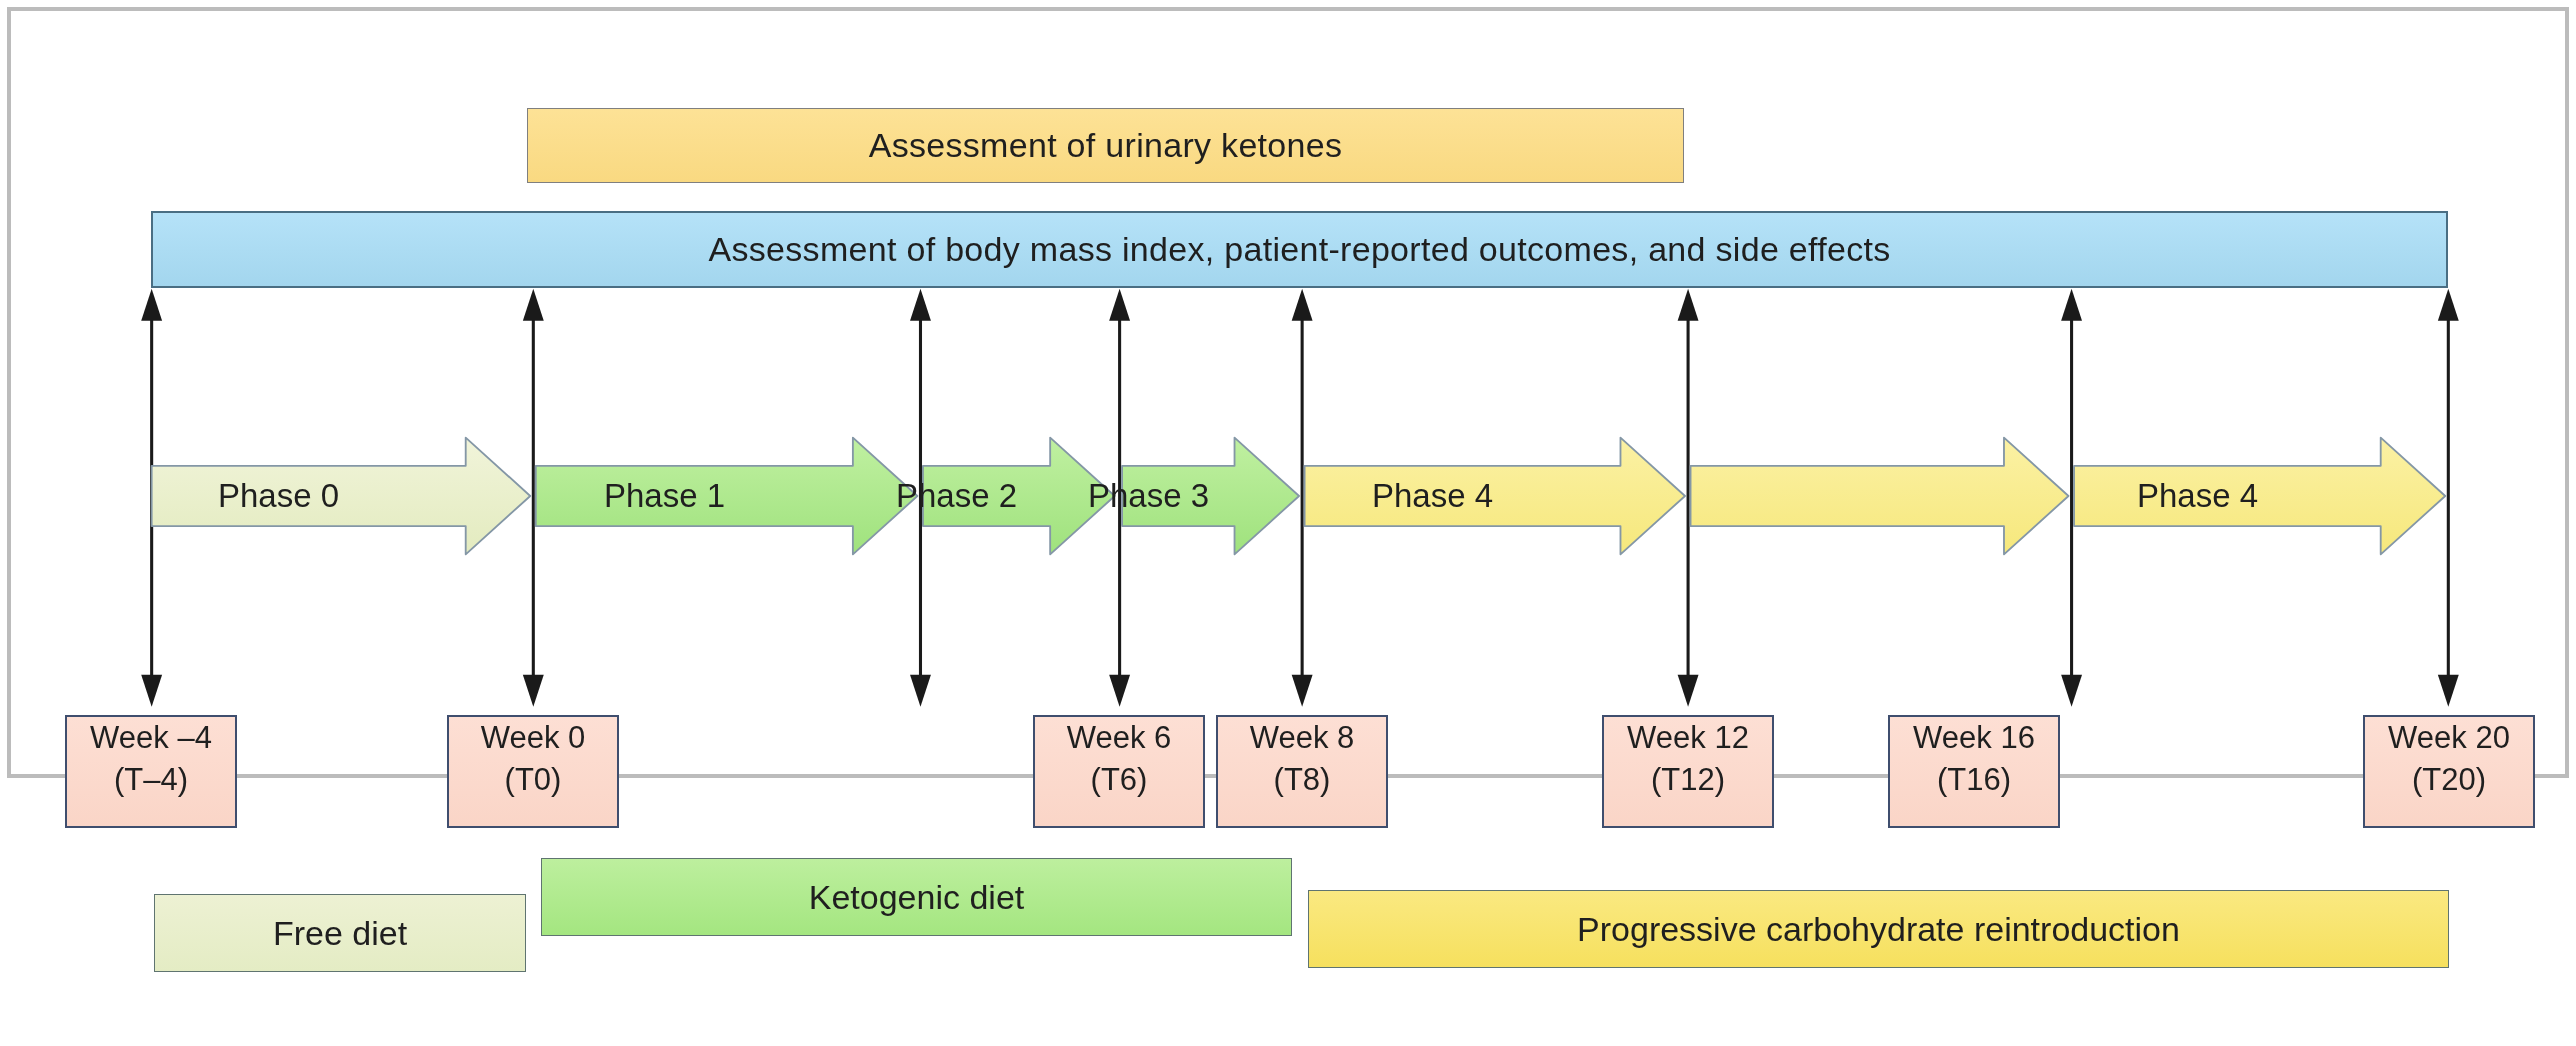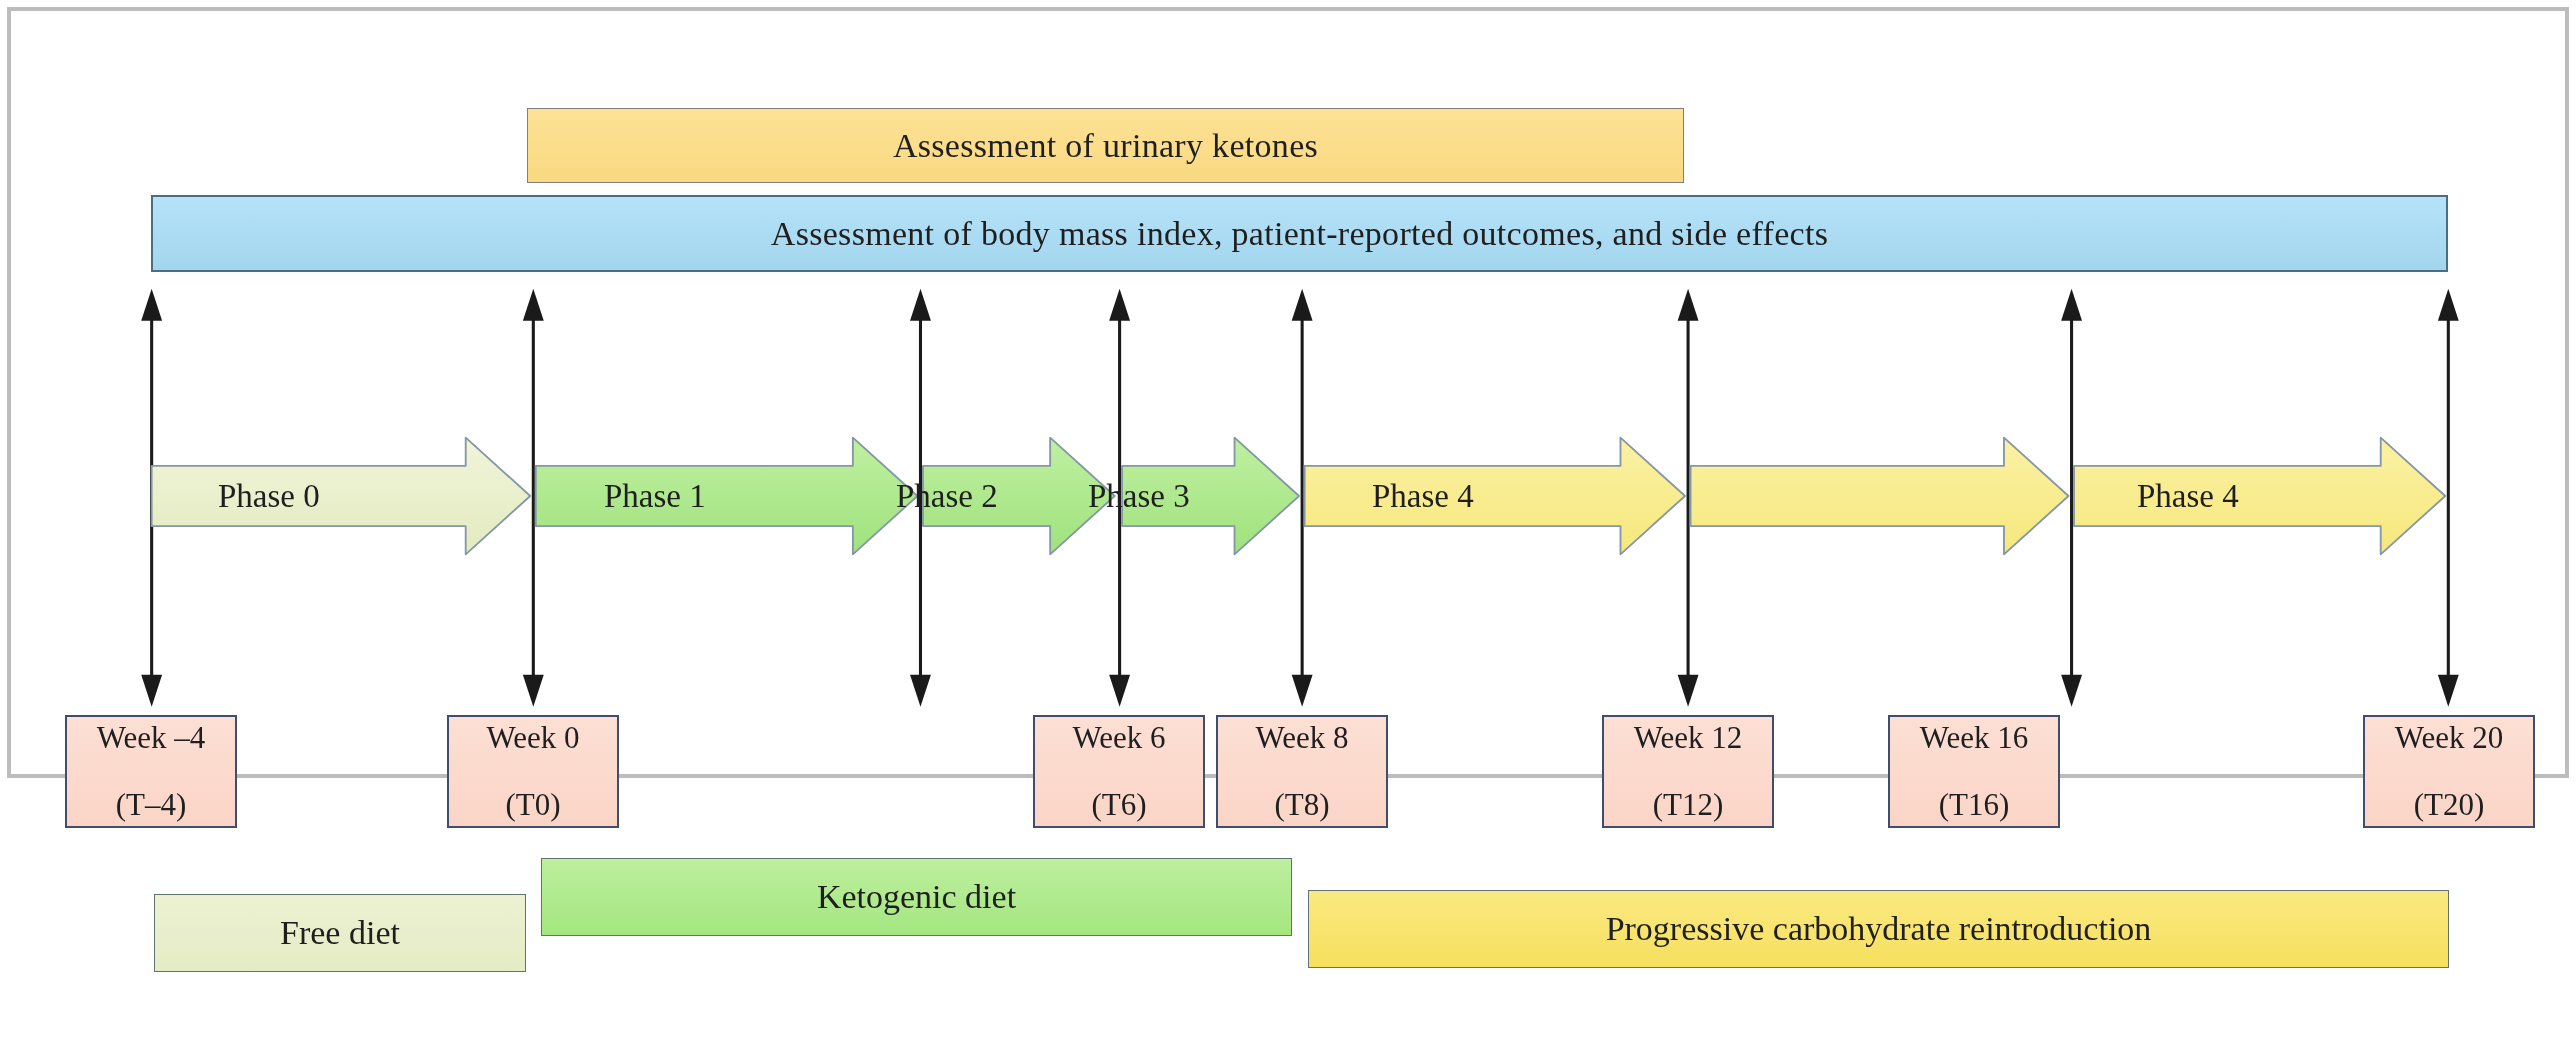--- a/index.html
+++ b/index.html
@@ -1,38 +1,38 @@
 <!DOCTYPE html>
 <html style="--text: #1F1F1F; --frame-border: #BCBCBC; --ketones-top: #FDE296; --ketones-bottom: #F9D981; --ketones-border: #7F7F7F; --outcomes-top: #B5E2F8; --outcomes-bottom: #A3D6EE; --outcomes-border: #4A6E83; --pale-top: #F1F4DA; --pale-bottom: #E3EBBF; --green-top: #C0F0A1; --green-bottom: #9FE27D; --yellow-top: #FBF1A4; --yellow-bottom: #F6E87C; --arrow-outline: #8497A6; --marker-color: #1A1A1A; --week-top: #FDDFD4; --week-bottom: #FAD5C7; --week-border: #3F4E6E; --free-top: #EDF1D3; --free-bottom: #E4ECC4; --keto-top: #BDEF9E; --keto-bottom: #A4E680; --carb-top: #FAE981; --carb-bottom: #F6E05E; --diet-border: #5F7470;font-size:9.8px"><head>
 <meta charset="utf-8">
 <style>
   html,body{margin:0;padding:0;background:#ffffff;}
   body{width:2576px;height:1046px;overflow:hidden;
        font-family:"Liberation Sans", sans-serif;color:var(--text,#1f1f1f);}
-  .canvas{position:absolute;left:0;top:0;width:2576px;height:785px;background:#ffffff;font-family:Liberation Serif, serif;}
+  .canvas{position:absolute;left:0;top:0;width:2576px;height:785px;background:#ffffff;}
   .frame{position:absolute;left:7.4px;top:7.4px;right:7.4px;bottom:7.4px;
          border:4.3px solid var(--frame-border,#BCBCBC);}
   .bar{position:absolute;box-sizing:border-box;display:flex;align-items:center;justify-content:center;
        font-size:34px;letter-spacing:0.3px;}
   .bar-ketones{left:527px;top:108px;width:1157px;height:75px;
        background:linear-gradient(180deg,var(--ketones-top,#FDE296),var(--ketones-bottom,#F9D981));
        border:1.8px solid var(--ketones-border,#7F7F7F);}
-  .bar-outcomes{left:151px;top:195px;width:2297px;height:77px;
+  .bar-outcomes{left:151px;top:211px;width:2297px;height:77px;
        background:linear-gradient(180deg,var(--outcomes-top,#B5E2F8),var(--outcomes-bottom,#A3D6EE));
        border:2.5px solid var(--outcomes-border,#4A6E83);}
   svg.layer{position:absolute;left:0;top:0;}
   .phase-shape{stroke:var(--arrow-outline,#8497A6);stroke-width:3;stroke-linejoin:round;}
   .marker-line{stroke:var(--marker-color,#1A1A1A);stroke-width:5;}
   .marker-head{fill:var(--marker-color,#1A1A1A);stroke:none;}
   .phase-label{position:absolute;width:246px;top:474px;height:44px;line-height:44px;
        text-align:left;font-size:33px;}
   .week-box{position:absolute;top:715px;width:172px;height:113px;box-sizing:border-box;
        background:linear-gradient(180deg,var(--week-top,#FDDFD4),var(--week-bottom,#FAD5C7));
        border:2.5px solid var(--week-border,#3F4E6E);
-       display:flex;flex-direction:column;align-items:center;justify-content:space-between;
+       display:flex;flex-direction:column;align-items:center;justify-content:flex-start;
        font-size:31px;line-height:1.34;text-align:center;}
   .diet-bar{position:absolute;top:858px;height:78px;box-sizing:border-box;
        display:flex;align-items:center;justify-content:center;font-size:34px;
        border:1.8px solid var(--diet-border,#5F7470);}
   .diet-free{left:154px;width:372px;
        background:linear-gradient(180deg,var(--free-top,#EDF1D3),var(--free-bottom,#E4ECC4));margin-top:36px;}
   .diet-keto{left:541px;width:751px;
        background:linear-gradient(180deg,var(--keto-top,#BDEF9E),var(--keto-bottom,#A4E680));}
   .diet-carb{left:1308px;width:1141px;
        background:linear-gradient(180deg,var(--carb-top,#FAE981),var(--carb-bottom,#F6E05E));margin-top:32px;}

